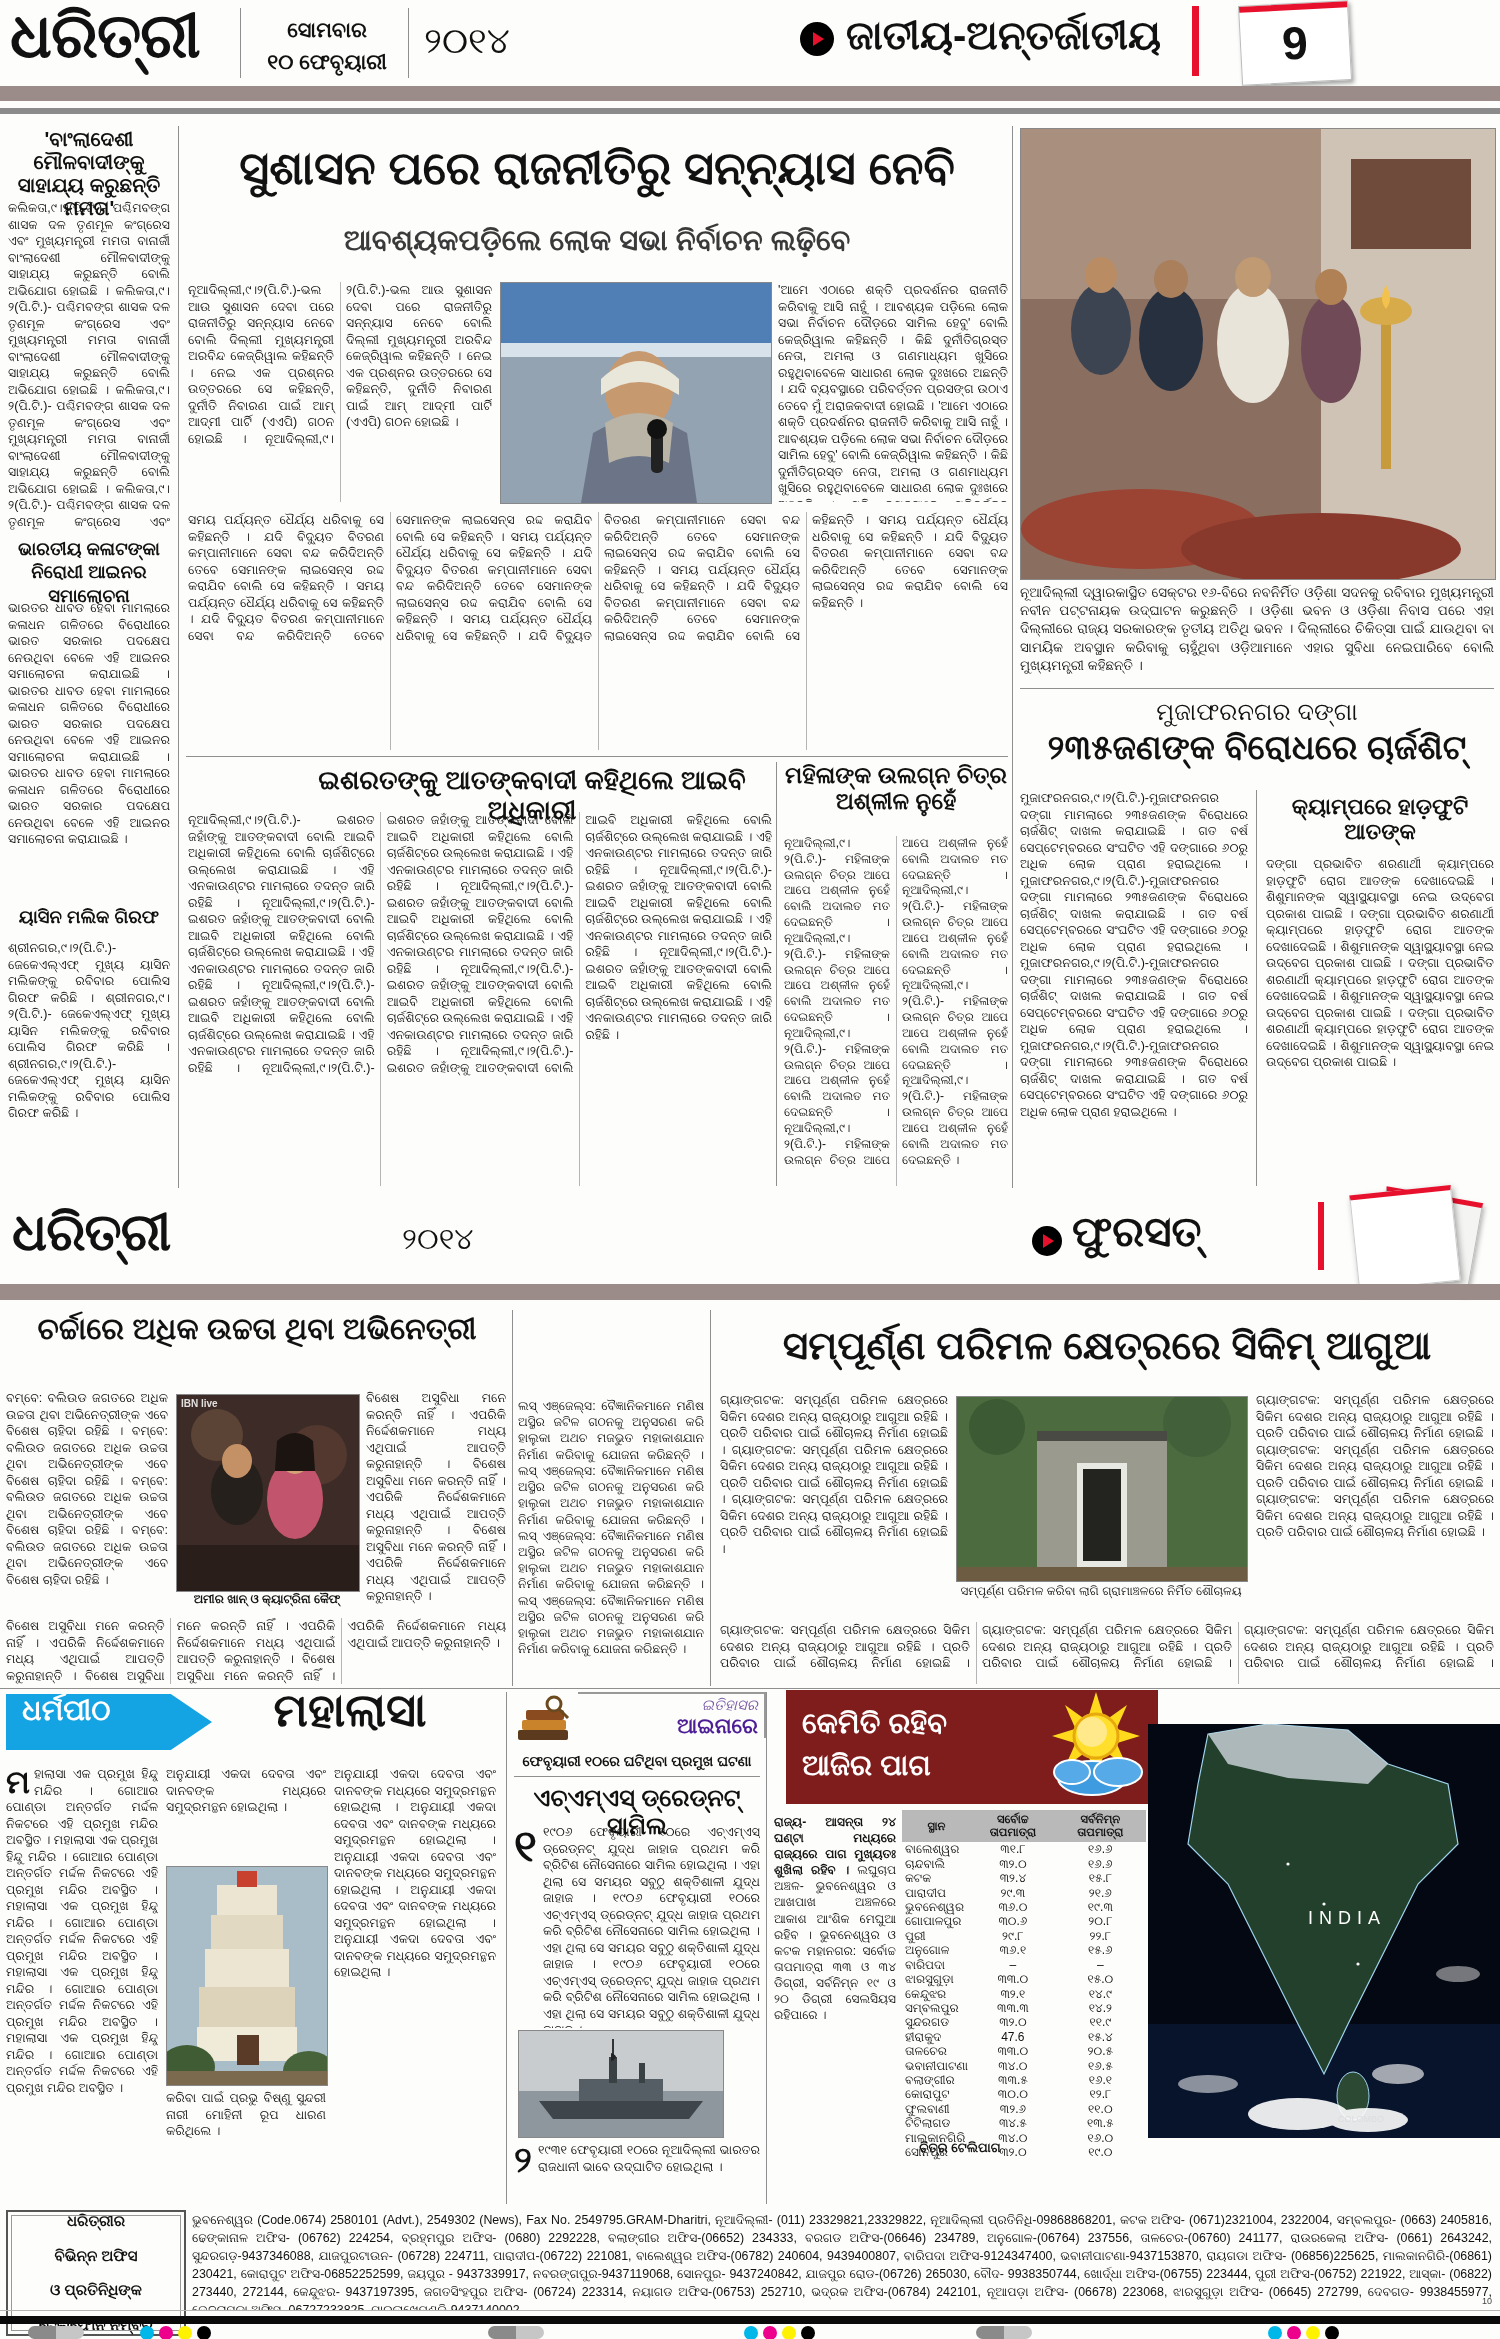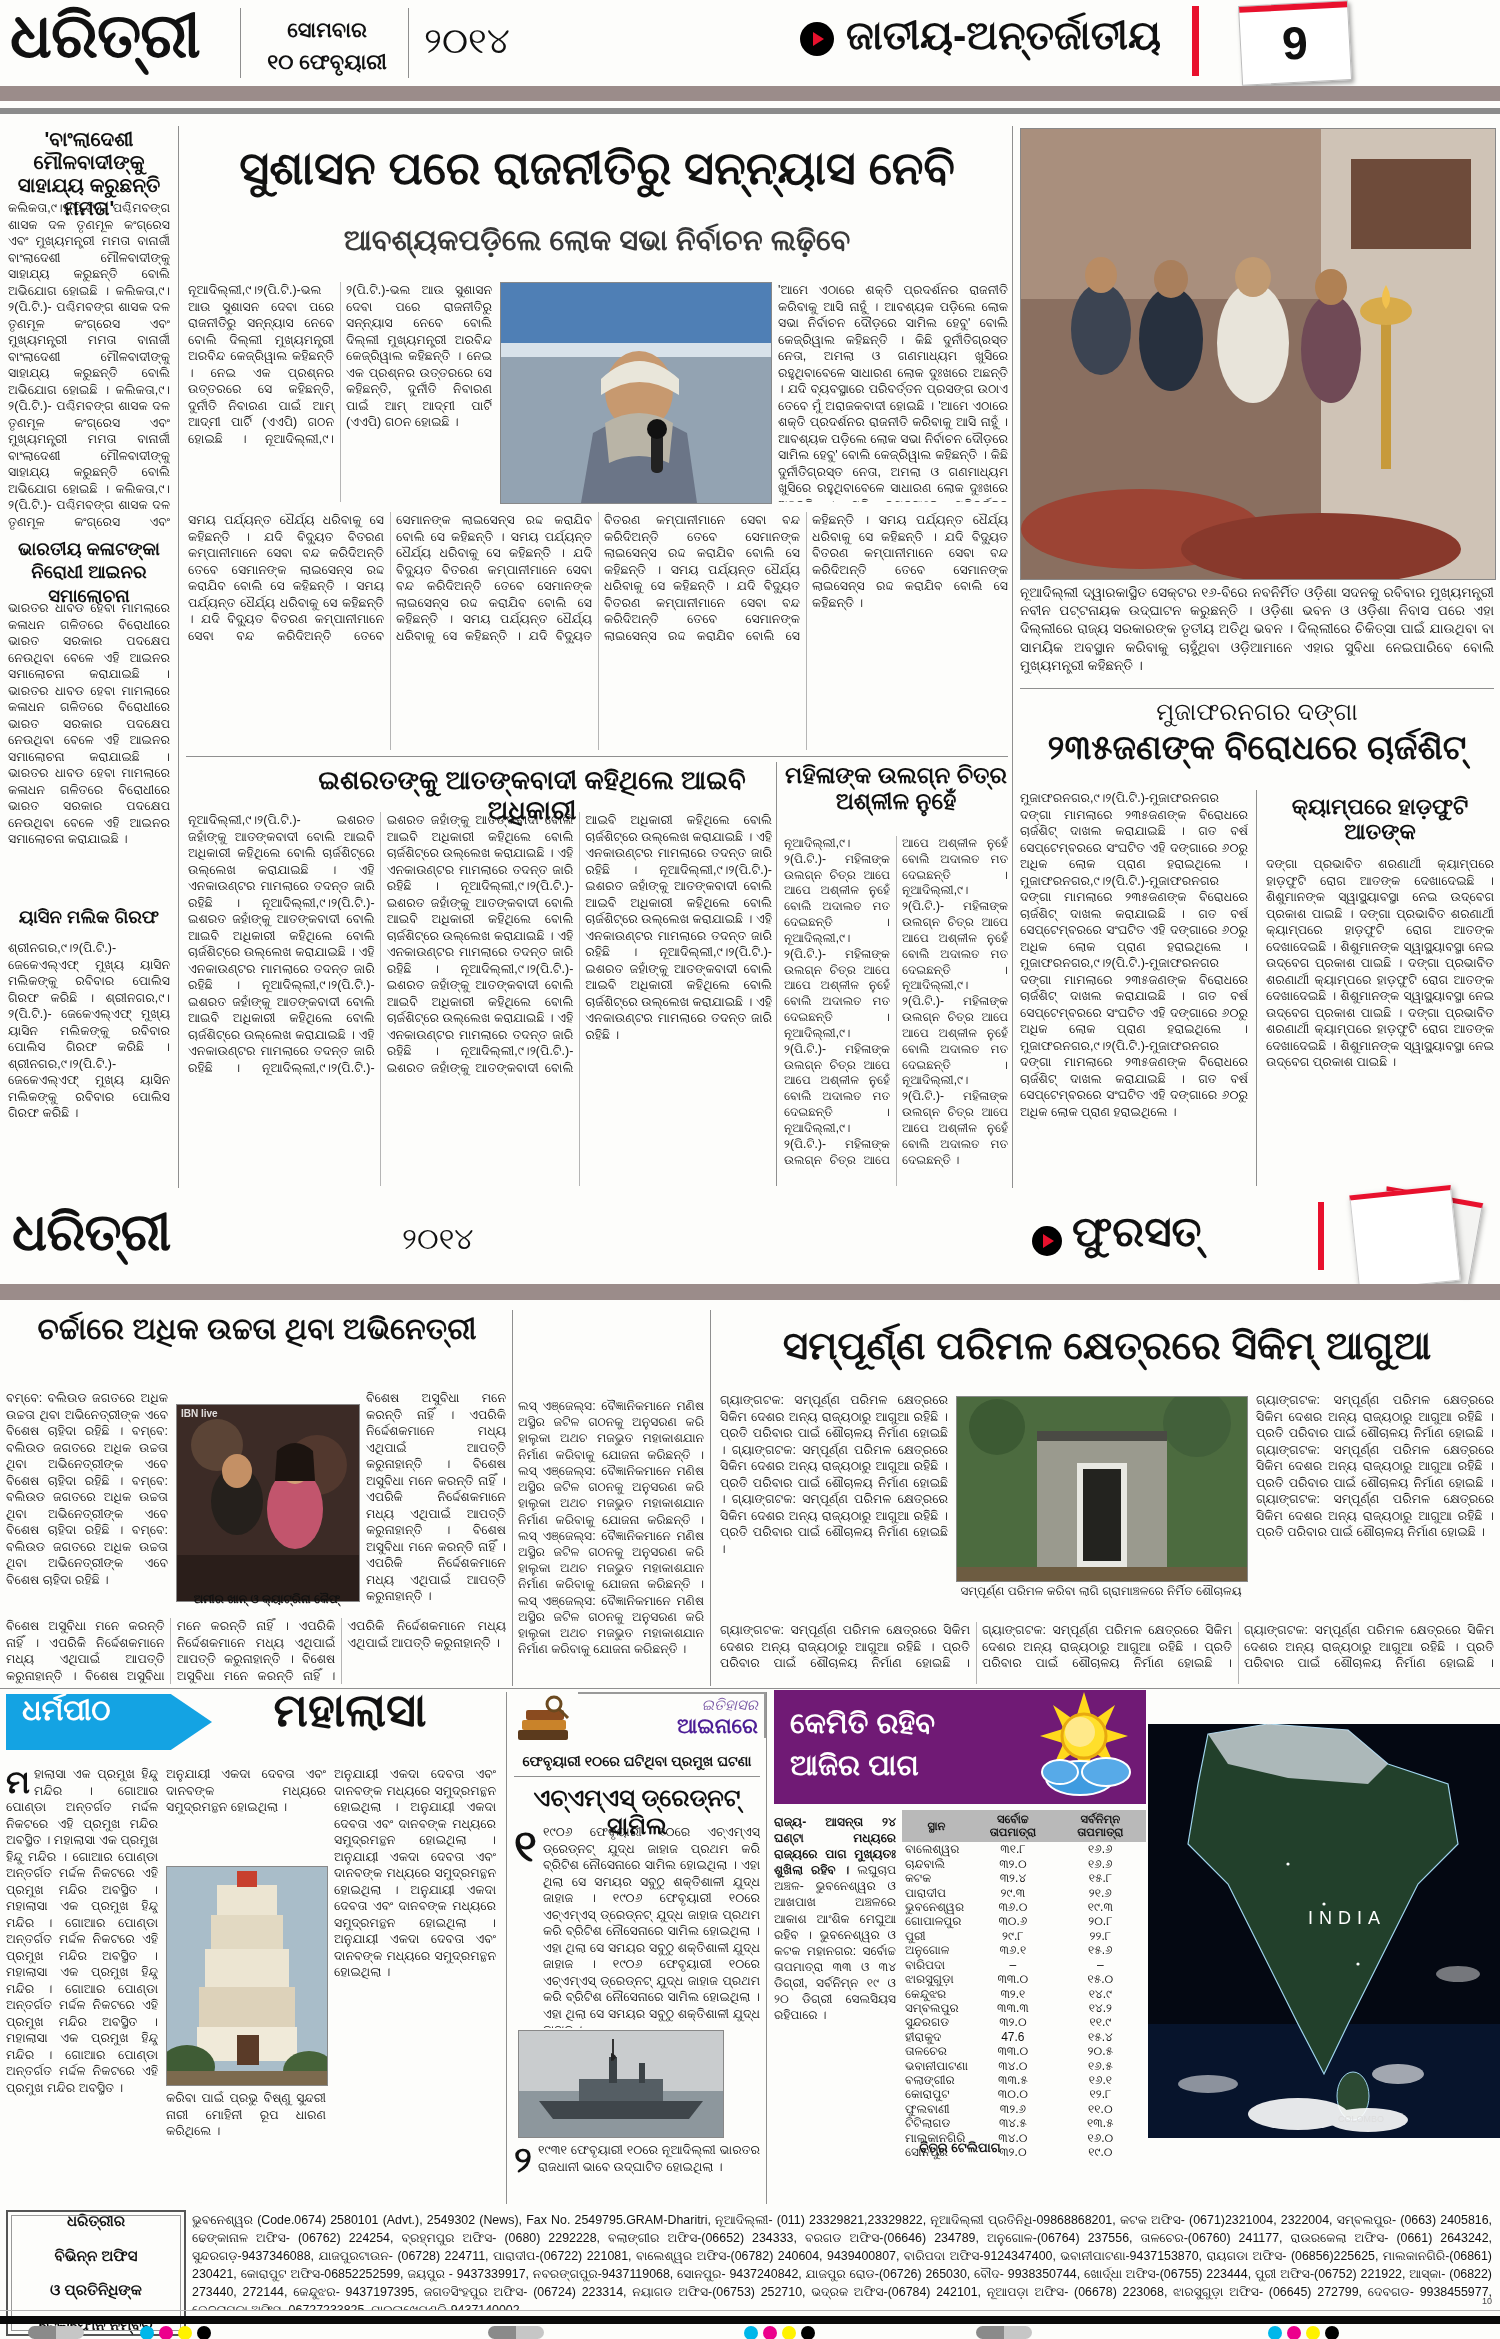--- a/index.html
+++ b/index.html
@@ -24,21 +24,21 @@
   .bullet .tri{width:0;height:0;border-top:7px solid transparent;border-bottom:7px solid transparent;border-left:11px solid #e8112d;margin-left:3px;}
   .pagecorner{position:absolute;background:#fff;border:1px solid #bbb;box-shadow:2px 3px 4px rgba(0,0,0,.35);
               display:flex;align-items:center;justify-content:center;font-weight:bold;}
   .pagecorner::before{content:"";position:absolute;top:0;left:0;right:0;height:6px;background:#e8112d;}
   table.wx{border-collapse:collapse;width:100%;font-size:12px;}
   table.wx th{background:#b9b9b9;font-weight:bold;font-size:11.5px;padding:3px 2px;line-height:1.15;}
   table.wx td{padding:0 3px;line-height:14.4px;white-space:nowrap;}
   table.wx td+td{text-align:center;}
   .arrow-tag{position:absolute;background:#14a3e3;color:#fff;font-weight:bold;display:flex;align-items:flex-start;
              padding-left:16px;clip-path:polygon(0 0,80% 0,100% 50%,80% 100%,0 100%);}
-  .wx-head{position:absolute;background:#701a75;color:#fff;}
+  .wx-head{position:absolute;background:#7f1d1d;color:#fff;margin-left:12px;}
   .pill{position:absolute;height:13px;width:56px;border-radius:7px;overflow:hidden;display:flex;}
   .pill span{flex:1;}
   .dotrow{position:absolute;display:flex;gap:5px;}
   .dotrow i{width:14px;height:14px;border-radius:50%;display:block;}
 </style>
 </head>
 <body>
 
 <div id="page">
 
@@ -137,21 +137,21 @@
   <div class="abs headline" style="left:1072px;top:1208px;width:240px;font-size:42px;text-align:left;">ଫୁରସତ୍</div>
   <div class="abs" style="left:1318px;top:1202px;width:6px;height:68px;background:#e8112d;"></div>
   <div class="abs" style="left:1348px;top:1188px;width:150px;height:100px;">
     <div style="position:absolute;left:30px;top:6px;width:96px;height:86px;background:#f4f4f2;border:1px solid #bbb;transform:rotate(10deg);box-shadow:2px 3px 5px rgba(0,0,0,.3);border-top:5px solid #e8112d;"></div>
     <div style="position:absolute;left:6px;top:2px;width:100px;height:90px;background:#fff;border:1px solid #ccc;transform:rotate(-6deg);box-shadow:2px 3px 6px rgba(0,0,0,.35);border-top:5px solid #e8112d;"></div>
   </div>
   <div class="band" style="top:1284px;height:16px;"></div>
 
   <div class="abs headline" style="left:6px;top:1312px;width:502px;font-size:30px;">ଚର୍ଚ୍ଚାରେ ଅଧିକ ଉଚ୍ଚତା ଥିବା ଅଭିନେତ୍ରୀ</div>
   <div class="abs body-t" style="left:6px;top:1390px;width:162px;height:220px;">ବମ୍ବେ: ବଲିଉଡ ଜଗତରେ ଅଧିକ ଉଚ୍ଚତା ଥିବା ଅଭିନେତ୍ରୀଙ୍କ ଏବେ ବିଶେଷ ଚାହିଦା ରହିଛି । ବମ୍ବେ: ବଲିଉଡ ଜଗତରେ ଅଧିକ ଉଚ୍ଚତା ଥିବା ଅଭିନେତ୍ରୀଙ୍କ ଏବେ ବିଶେଷ ଚାହିଦା ରହିଛି । ବମ୍ବେ: ବଲିଉଡ ଜଗତରେ ଅଧିକ ଉଚ୍ଚତା ଥିବା ଅଭିନେତ୍ରୀଙ୍କ ଏବେ ବିଶେଷ ଚାହିଦା ରହିଛି । ବମ୍ବେ: ବଲିଉଡ ଜଗତରେ ଅଧିକ ଉଚ୍ଚତା ଥିବା ଅଭିନେତ୍ରୀଙ୍କ ଏବେ ବିଶେଷ ଚାହିଦା ରହିଛି ।</div>
-  <div class="photo" style="left:176px;top:1394px;width:182px;height:196px;margin-top:10px;">
+  <div class="photo" style="left:176px;top:1394px;width:182px;height:196px;">
     <svg width="182" height="196" viewBox="0 0 182 196" xmlns="http://www.w3.org/2000/svg">
       <rect width="182" height="196" fill="#3c2b26"></rect>
       <circle cx="40" cy="40" r="26" fill="#5b4436"></circle>
         <circle cx="140" cy="60" r="30" fill="#52382e"></circle>
       <ellipse cx="60" cy="96" rx="26" ry="34" fill="#25201c"></ellipse>
       <ellipse cx="60" cy="66" rx="15" ry="17" fill="#c49065"></ellipse>
       <ellipse cx="118" cy="104" rx="28" ry="40" fill="#c2556d"></ellipse>
       <ellipse cx="118" cy="60" rx="16" ry="19" fill="#d2a176"></ellipse>
       <path d="M100 46 Q118 30 136 46 L138 76 L98 76 Z" fill="#1c1410"></path>
       <rect y="150" width="182" height="46" fill="#2a1e1a"></rect>

